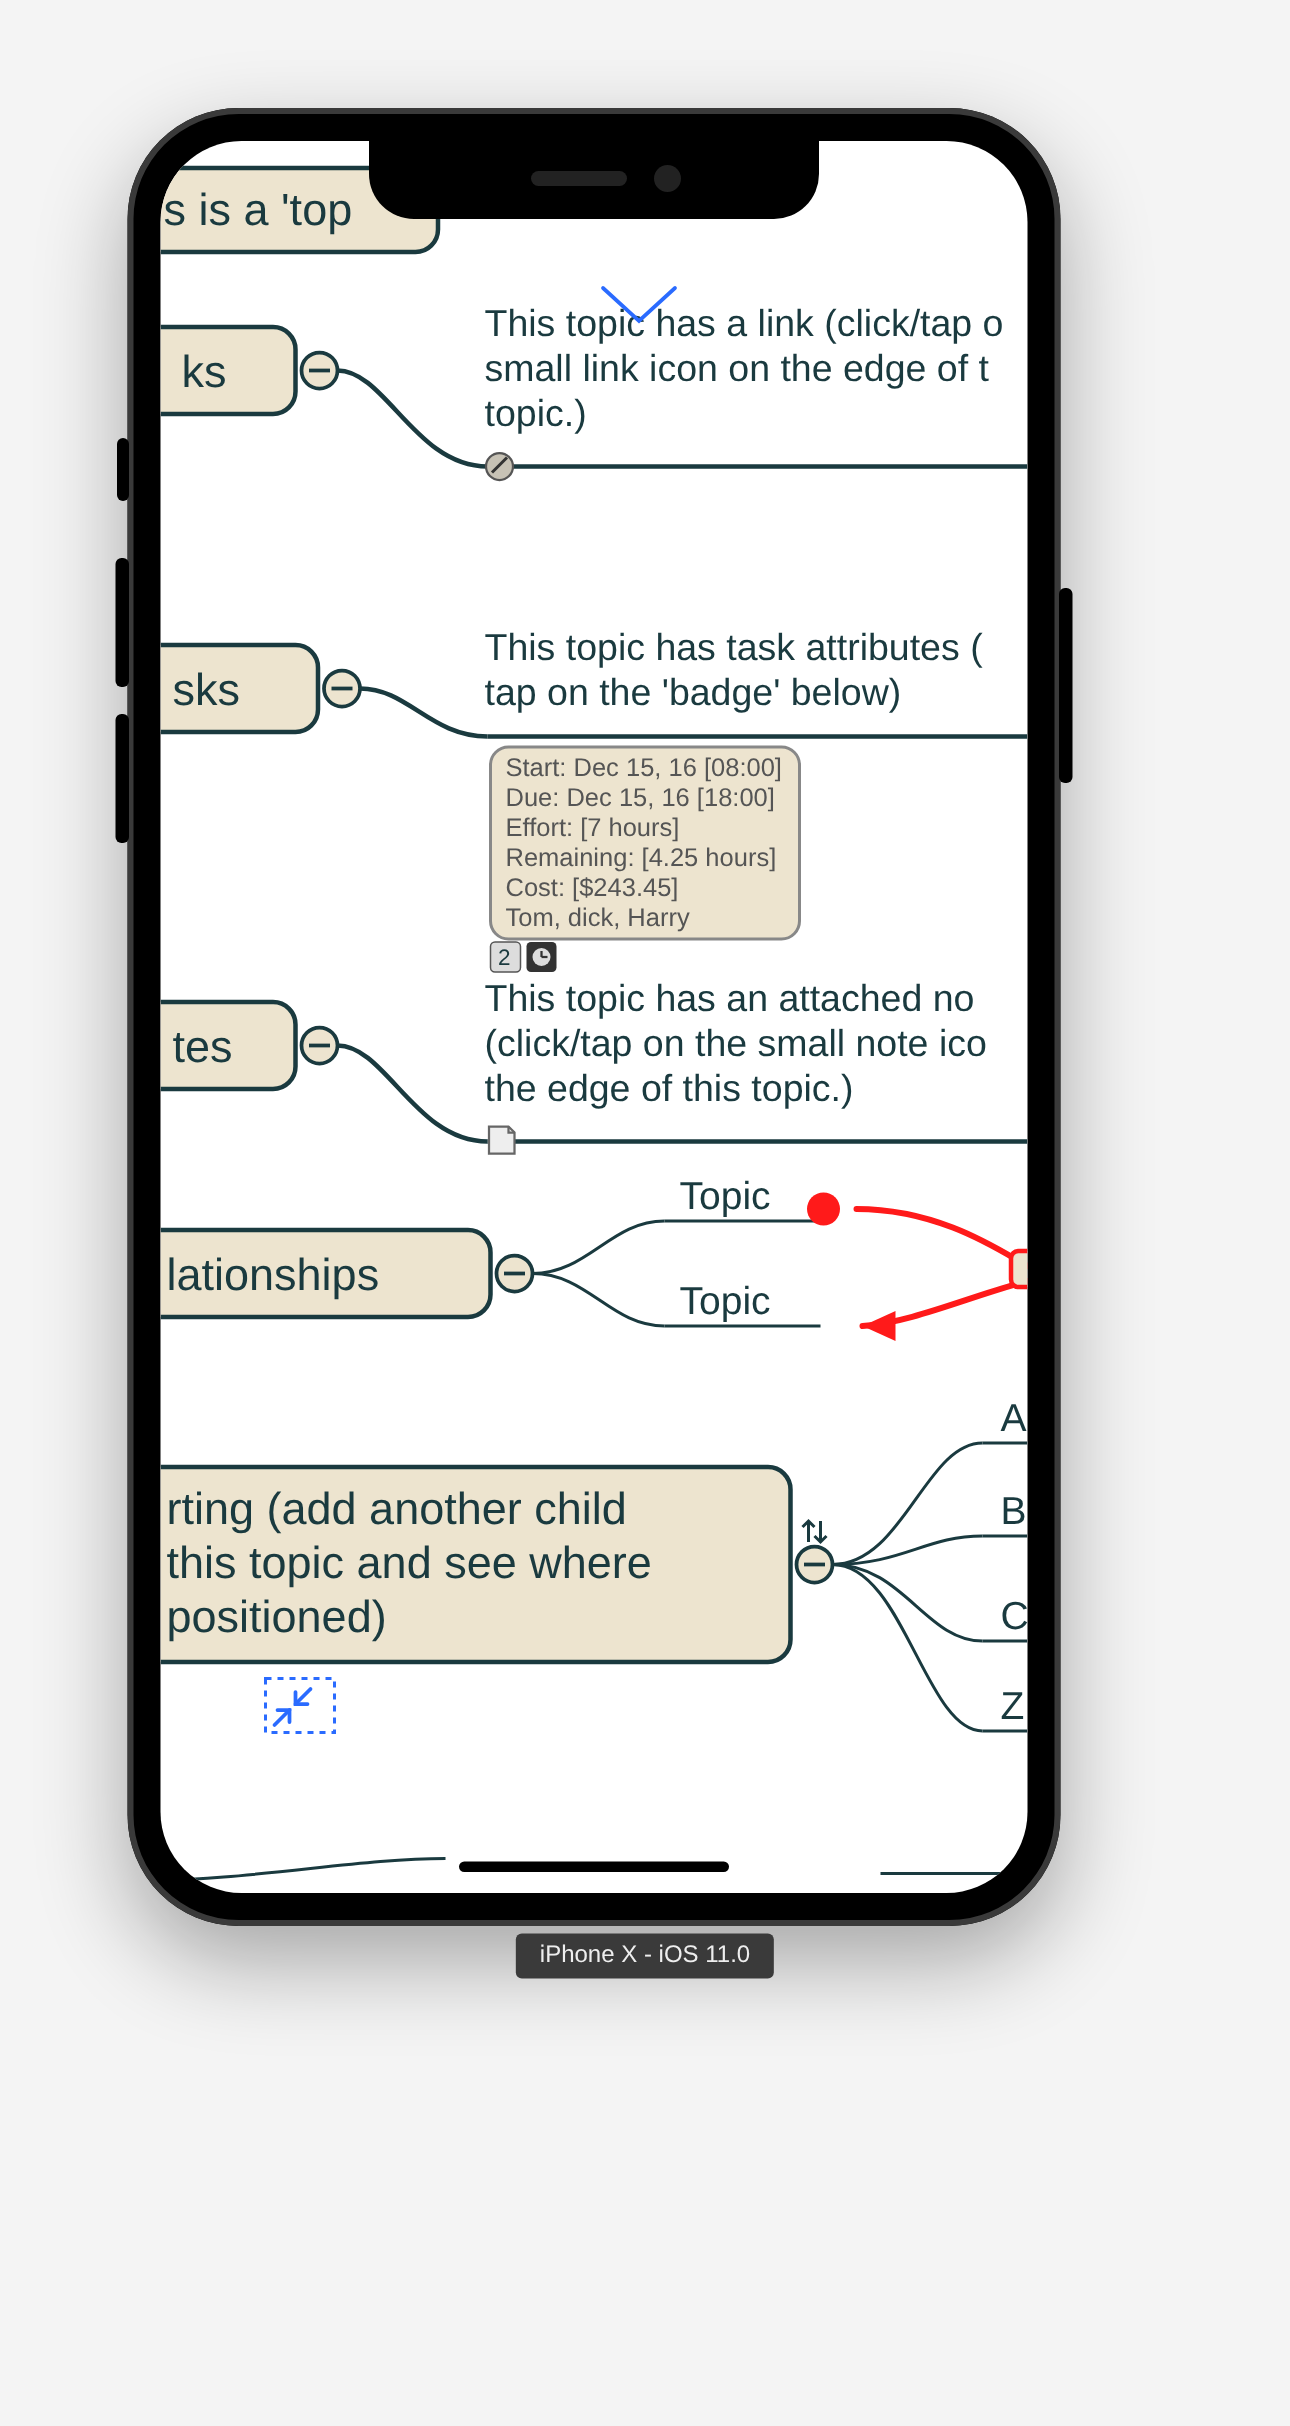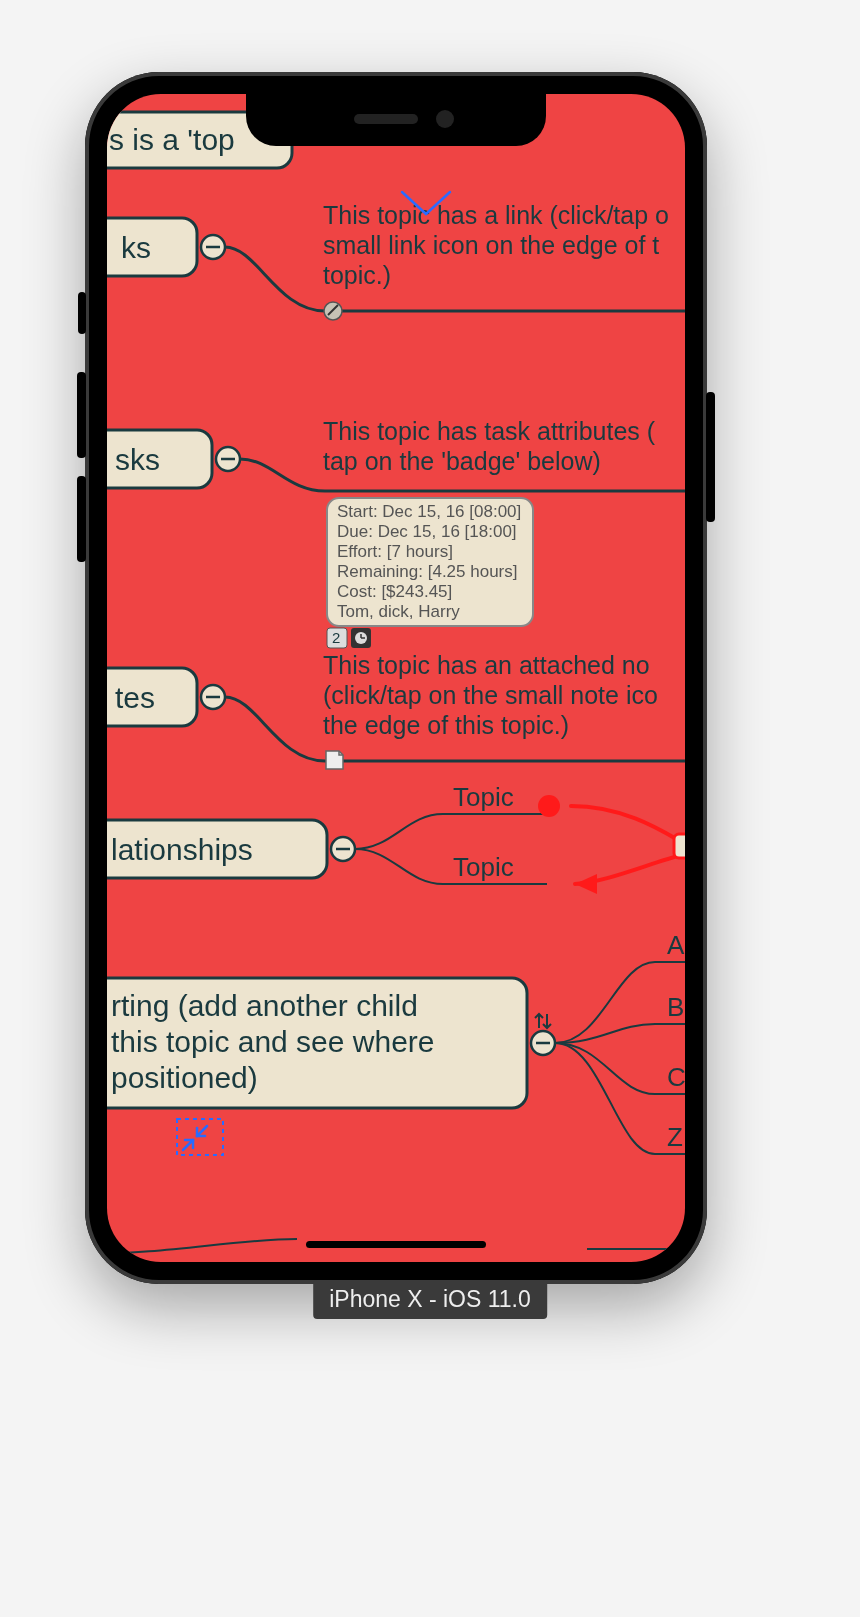--- a/index.html
+++ b/index.html
@@ -28,21 +28,21 @@
     content:"";
     position:absolute;
     inset:0;
     border-radius:74px;
     box-shadow: inset 0 0 0 4px #3a3a3a;
     pointer-events:none;
   }
   .screen {
     position: absolute;
     left: 22px; top: 22px; right: 22px; bottom: 22px;
-    background: #ef4444;
+    background: #ffffff;
     border-radius: 54px;
     overflow: hidden;
     text-align: center;
   }
   .notch {
     position: absolute;
     top: 0; left: 50%;
     transform: translateX(-50%);
     width: 300px; height: 52px;
     background: #000;
@@ -130,21 +130,21 @@
   }
 
   
   .device-label {
     position:absolute;
     bottom:298px;
     left:50%;
     transform:translateX(-50%);
     background:#3a3a3a;
     color:#eee;
-    font-size:23px;
+    font-size:16px;
     padding:6px 16px;
     border-radius:4px;
     white-space:nowrap;
   }
 </style>
 </head>
 <body>
 
 <div class="stage">
   <div class="device">

